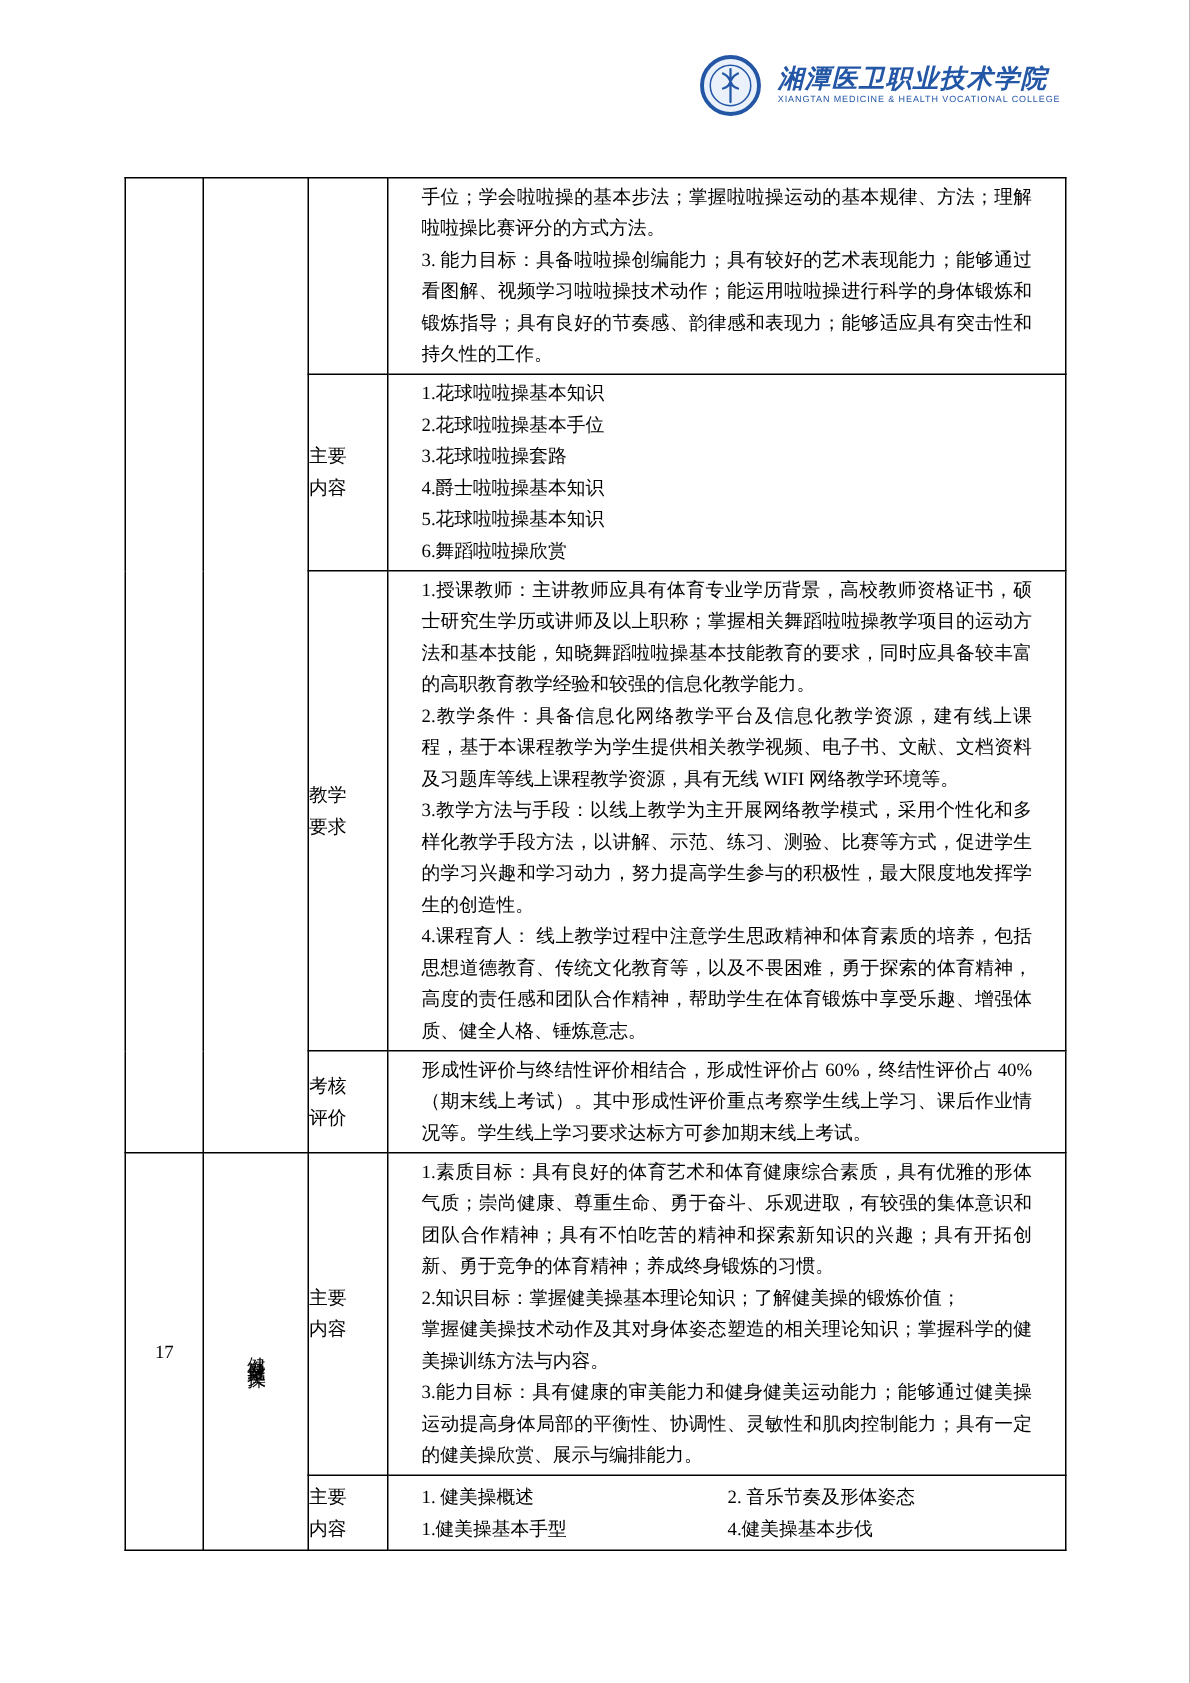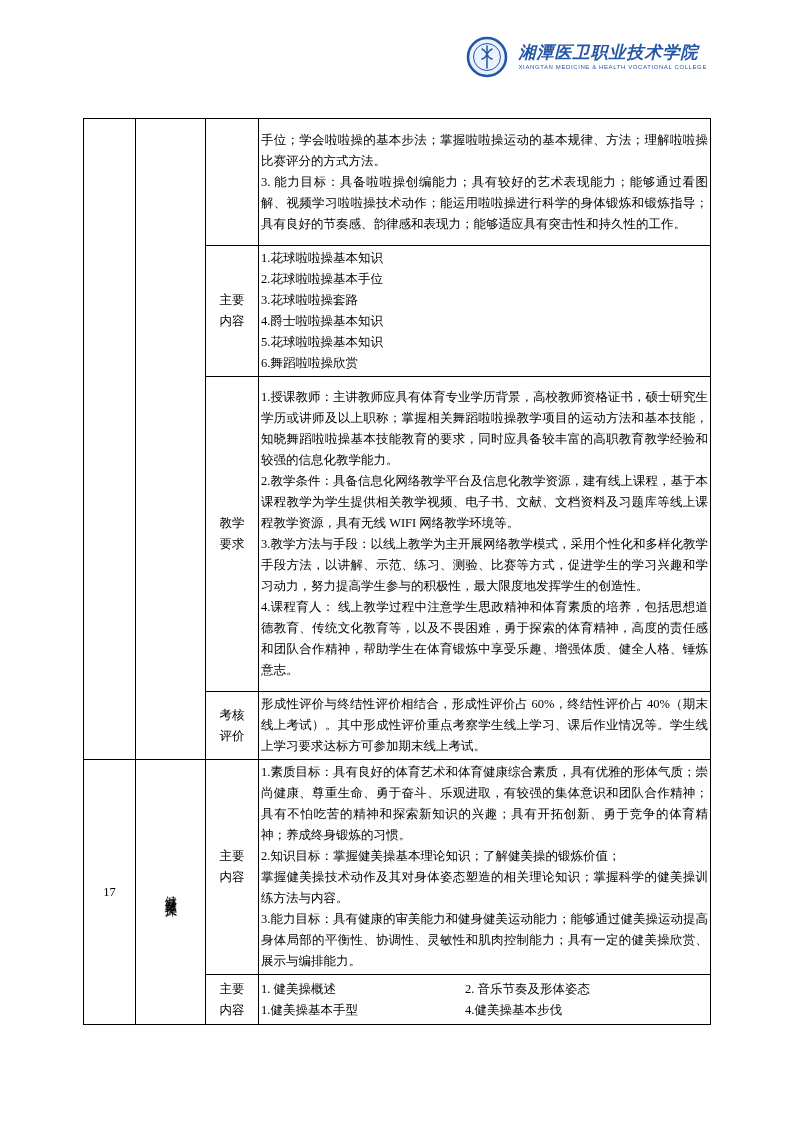--- a/index.html
+++ b/index.html
@@ -52,22 +52,22 @@
     table-layout: fixed;
     font-size: 12.5px;
     line-height: 21px;
   }
   .course-table td {
     border: 1px solid #000;
     vertical-align: middle;
   }
   td.col-num   { width: 52px; text-align: center; }
   td.col-course{ width: 70px; text-align: center; }
-  td.col-label { width: 53px; text-align: center; padding: 2px 0; }
-  td.col-content { width: 452px; padding: 2px 2px; text-align: justify; }
+  td.col-label { width: 53px; padding: 2px 0; }
+  td.col-content { width: 452px; padding: 2px 22px; text-align: justify; }
   .label-inner { display: inline-block; width: 2em; line-height: 21px; }
   .preline { white-space: pre-line; }
   .vertical-name {
     display: inline-block;
     writing-mode: vertical-lr;
     text-orientation: upright;
     letter-spacing: 2px;
     line-height: 1.2;
   }
   .content-grid {

